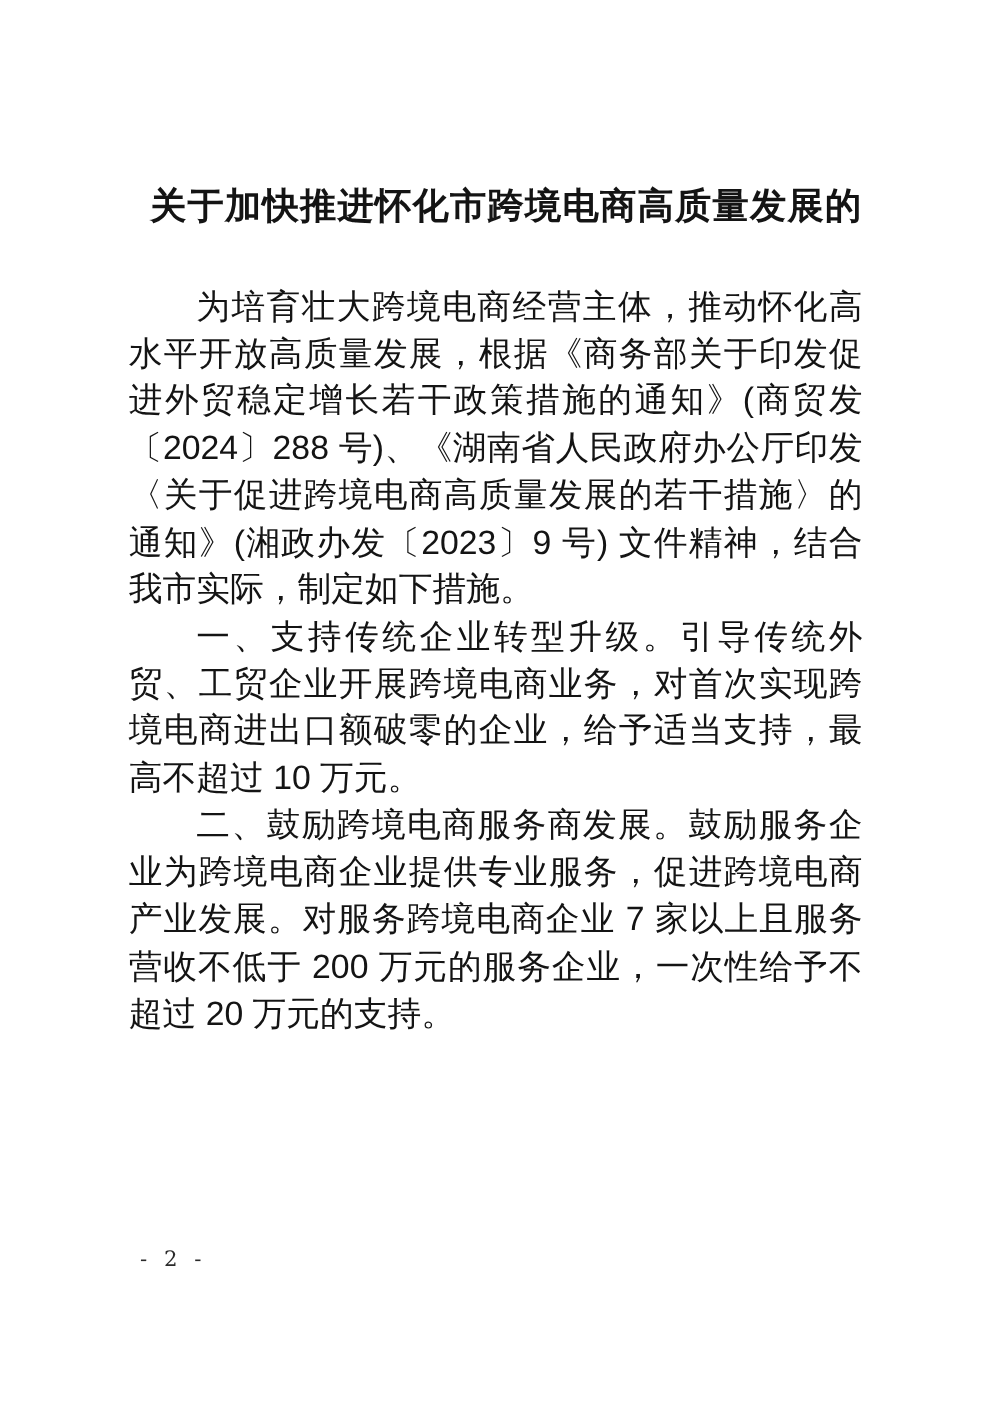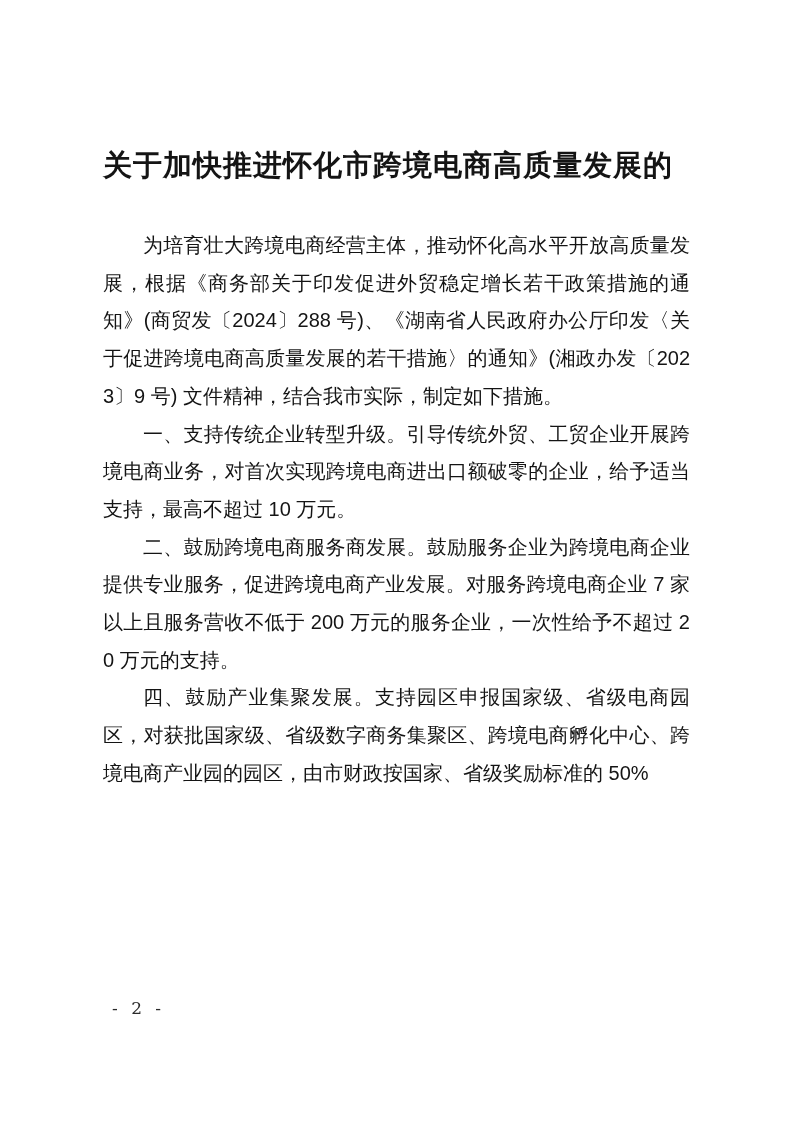--- a/index.html
+++ b/index.html
@@ -16,33 +16,33 @@
     position: relative;
     width: 793px;
     height: 1122px;
     background: #ffffff;
     box-sizing: border-box;
     padding: 141px 103px 0 103px;
     overflow: hidden;
   }
   .doc-title {
     margin: 0 0 38px 0;
-    text-align: left;
+    text-align: right;
     font-size: 29px;
     font-weight: 700;
     line-height: 48px;
     color: #141414;
     letter-spacing: 1px;
   }
   .doc-title .title-line {
     display: block;
   }
   .doc-body p {
     margin: 0;
-    font-size: 20px;
+    font-size: 27px;
     line-height: 37.7px;
     color: #141414;
     text-align: justify;
     text-indent: 2em;
     word-break: break-all;
   }
   .page-footer {
     position: absolute;
     left: 112px;
     top: 998px;
@@ -59,18 +59,17 @@
 <div class="page">
 
   <h1 class="doc-title">
     <span class="title-line">关于加快推进怀化市跨境电商高质量发展的</span>
   </h1>
 
   <div class="doc-body">
     <p>为培育壮大跨境电商经营主体，推动怀化高水平开放高质量发展，根据《商务部关于印发促进外贸稳定增长若干政策措施的通知》(商贸发〔2024〕288 号)、《湖南省人民政府办公厅印发〈关于促进跨境电商高质量发展的若干措施〉的通知》(湘政办发〔2023〕9 号) 文件精神，结合我市实际，制定如下措施。</p>
     <p>一、支持传统企业转型升级。引导传统外贸、工贸企业开展跨境电商业务，对首次实现跨境电商进出口额破零的企业，给予适当支持，最高不超过 10 万元。</p>
     <p>二、鼓励跨境电商服务商发展。鼓励服务企业为跨境电商企业提供专业服务，促进跨境电商产业发展。对服务跨境电商企业 7 家以上且服务营收不低于 200 万元的服务企业，一次性给予不超过 20 万元的支持。</p>
-    <p>四、鼓励产业集聚发展。支持园区申报国家级、省级电商园区，对获批国家级、省级数字商务集聚区、跨境电商孵化中心、跨境电商产业园的园区，由市财政按国家、省级奖励标准的 50%</p>
   </div>
 
   <div class="page-footer">- 2 -</div>
 
 </div>
 
 </body></html>

